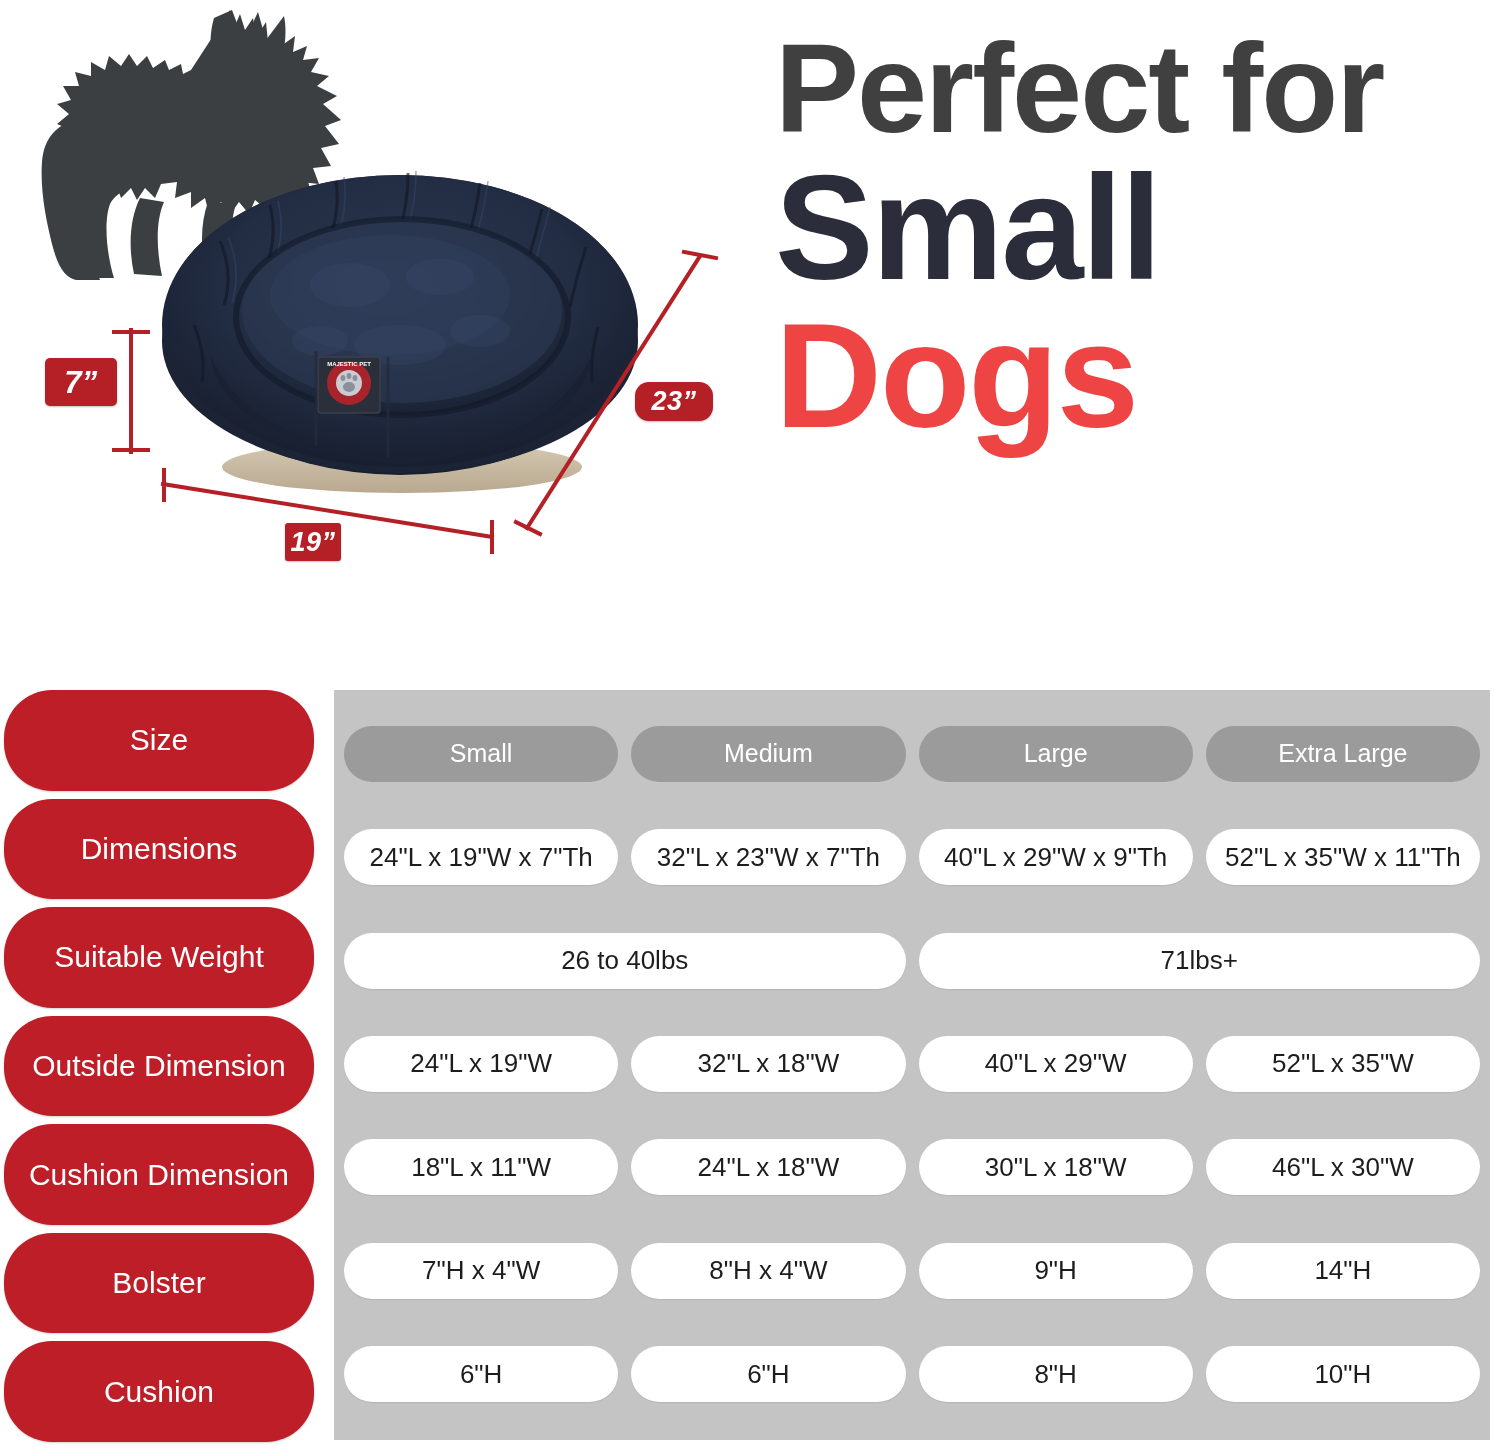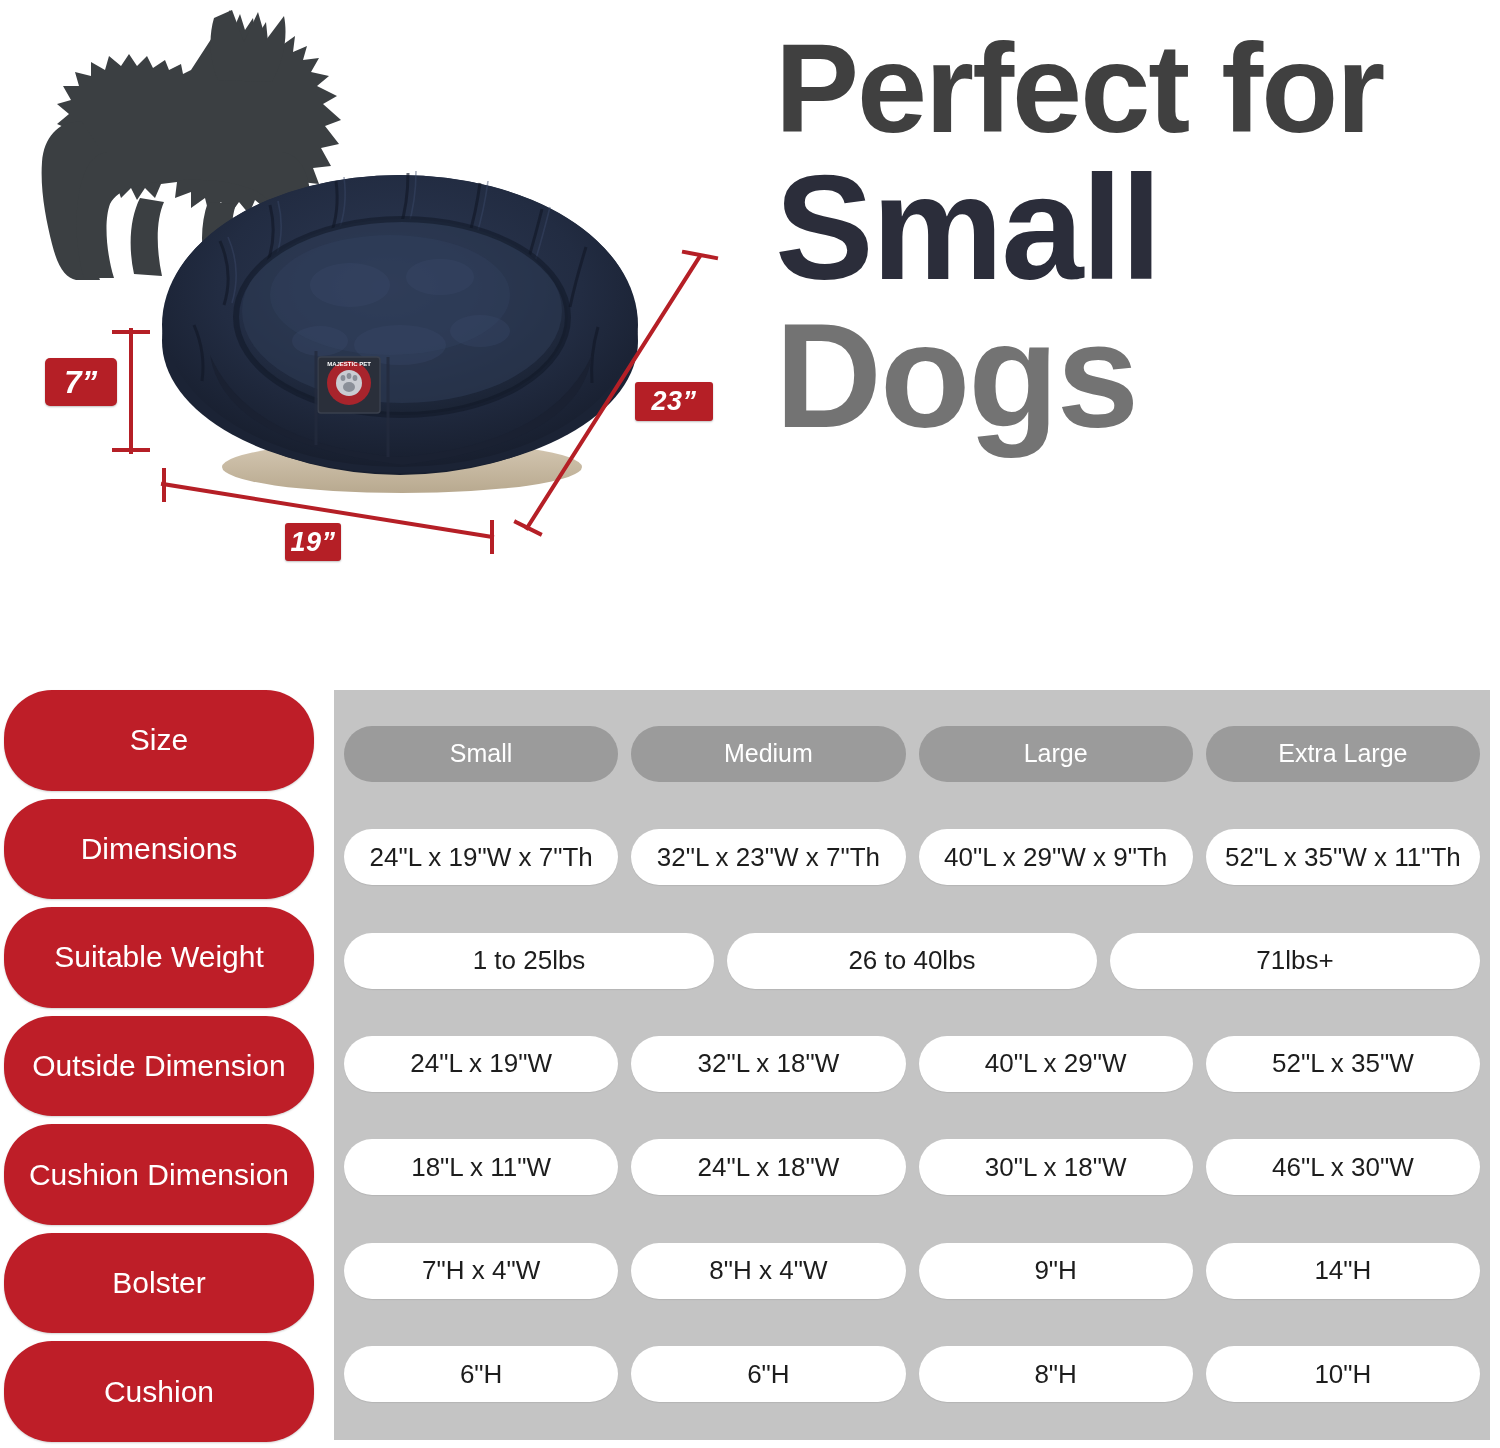--- a/index.html
+++ b/index.html
@@ -60,21 +60,21 @@
   .badge-19 {
     left: 285px; top: 523px;
     width: 56px; height: 38px;
     font-size: 27px;
     border-radius: 3px;
   }
   .badge-23 {
     left: 635px; top: 382px;
     width: 78px; height: 39px;
     font-size: 27px;
-    border-radius: 3px;
+    border-radius: 14px;
   }
 
   
   .dim-lines {
     position: absolute;
     left: 0; top: 0;
     width: 780px; height: 620px;
     pointer-events: none;
   }
   .dim-lines svg { width: 100%; height: 100%; display: block; }
@@ -94,21 +94,21 @@
   .headline-line.l1 {
     color: #404040;
     font-size: 126px;
   }
   .headline-line.l2 {
     color: #2b2d3a;
     font-size: 148px;
     margin-top: 12px;
   }
   .headline-line.l3 {
-    color: #737373;
+    color: #ef4444;
     font-size: 148px;
     margin-top: 10px;
   }
 
   
   .spec-table {
     position: absolute;
     left: 0; top: 690px;
     width: 1500px; height: 752px;
   }
@@ -333,21 +333,20 @@
     </div>
 
     <div class="value-row">
       <div class="value-cell data">24"L x 19"W x 7"Th</div>
       <div class="value-cell data">32"L x 23"W x 7"Th</div>
       <div class="value-cell data">40"L x 29"W x 9"Th</div>
       <div class="value-cell data">52"L x 35"W x 11"Th</div>
     </div>
 
     <div class="value-row">
-      <div class="value-cell data">1 to 25lbs</div>
       <div class="value-cell data">26 to 40lbs</div>
       <div class="value-cell data">71lbs+</div>
     </div>
 
     <div class="value-row">
       <div class="value-cell data">24"L x 19"W</div>
       <div class="value-cell data">32"L x 18"W</div>
       <div class="value-cell data">40"L x 29"W</div>
       <div class="value-cell data">52"L x 35"W</div>
     </div>

